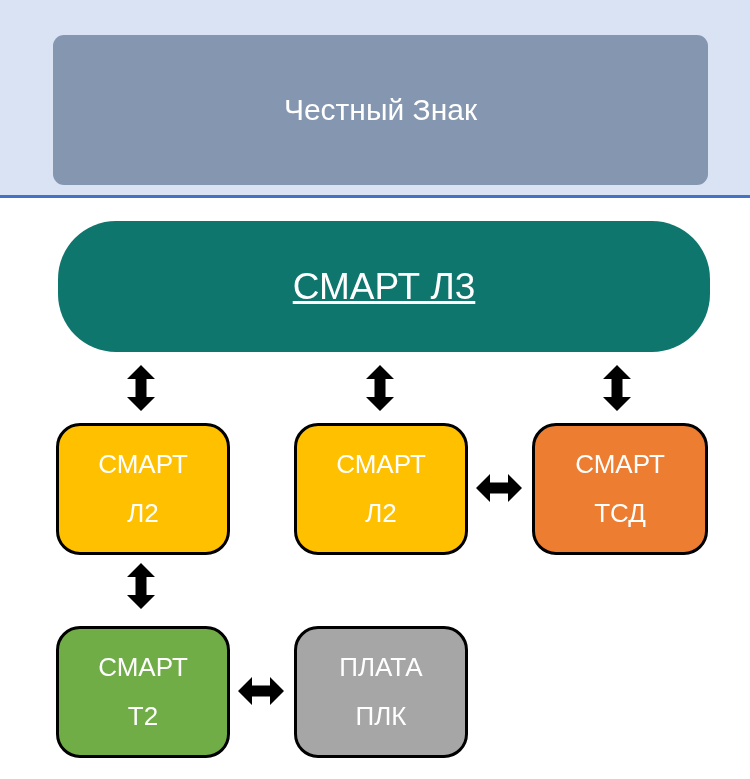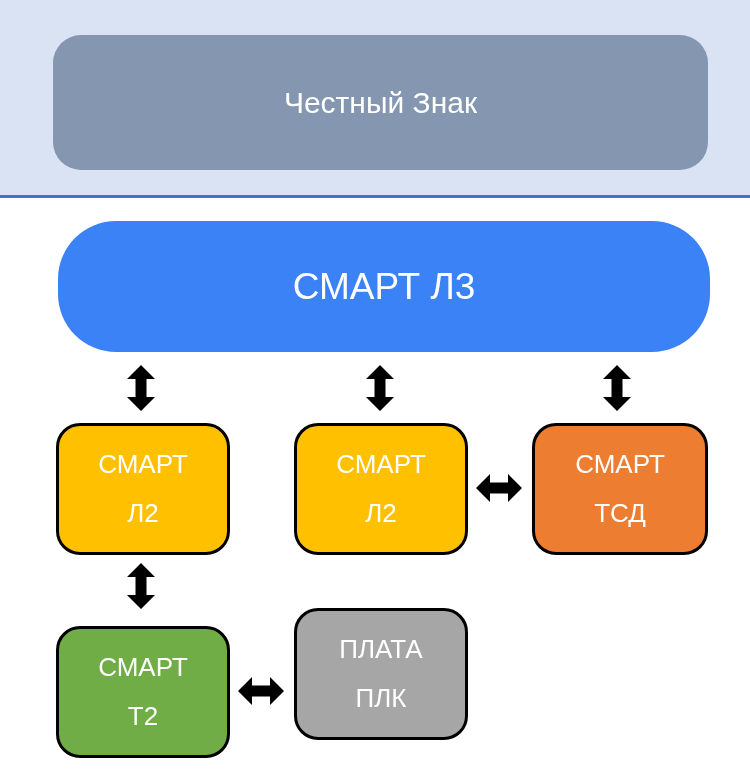--- a/index.html
+++ b/index.html
@@ -28,22 +28,22 @@
     display: flex;
     flex-direction: column;
     align-items: center;
     justify-content: center;
     text-align: center;
     color: #ffffff;
     box-sizing: border-box;
   }
   .header-box {
     left: 53px; top: 35px;
-    width: 655px; height: 135px;
-    border-radius: 28px;
+    width: 655px; height: 150px;
+    border-radius: 11px;
     background: #8496b0;
     font-size: 30px;
     line-height: 44px;
   }
   .l3-box {
     left: 58px; top: 221px;
     width: 652px; height: 131px;
     border-radius: 58px;
     background: #4472c4;
     font-size: 37px;
@@ -53,21 +53,21 @@
     width: 174px; height: 132px;
     border: 3px solid #000000;
     border-radius: 24px;
     font-size: 26px;
     line-height: 49px;
   }
   .box-l2-left  { left: 56px;  top: 423px; background: #ffc000; }
   .box-l2-mid   { left: 294px; top: 423px; background: #ffc000; }
   .box-tsd      { left: 532px; top: 423px; width: 176px; background: #ed7d31; }
   .box-t2       { left: 56px;  top: 626px; background: #70ad47; }
-  .box-plk      { left: 294px; top: 608px; background: #a6a6a6; }
+  .box-plk      { left: 294px; top: 626px; background: #a6a6a6; }
   .arrow {
     position: absolute;
     color: #000000;
   }
   .arr-v1 { left: 127px; top: 365px; }
   .arr-v2 { left: 366px; top: 365px; }
   .arr-v3 { left: 603px; top: 365px; }
   .arr-v4 { left: 127px; top: 563px; }
   .arr-h1 { left: 476px; top: 474px; }
   .arr-h2 { left: 238px; top: 677px; }
@@ -78,21 +78,21 @@
 <div class="canvas">
 
   <div class="header-band" style="background-color: rgb(218, 227, 243);"></div>
 
   <div class="node header-box" style="background-color: rgb(132, 150, 176);">
     <div>Честный Знак</div>
   </div>
 
   <div class="divider" style="background-color: rgb(68, 114, 196);"></div>
 
-  <div class="node l3-box" style="background-color: #3b82f6;">
+  <div class="node l3-box" style="background-color: #0f766e; text-decoration: underline;">
     <div>СМАРТ Л3</div>
   </div>
 
   <svg class="arrow arr-v1" width="28" height="46" viewBox="0 0 28 46" style="color: rgb(0, 0, 0);">
     <polygon fill="currentColor" points="14,0 28,14 19.5,14 19.5,32 28,32 14,46 0,32 8.5,32 8.5,14 0,14"></polygon>
   </svg>
   <svg class="arrow arr-v2" width="28" height="46" viewBox="0 0 28 46" style="color: rgb(0, 0, 0);">
     <polygon fill="currentColor" points="14,0 28,14 19.5,14 19.5,32 28,32 14,46 0,32 8.5,32 8.5,14 0,14"></polygon>
   </svg>
   <svg class="arrow arr-v3" width="28" height="46" viewBox="0 0 28 46" style="color: rgb(0, 0, 0);">

